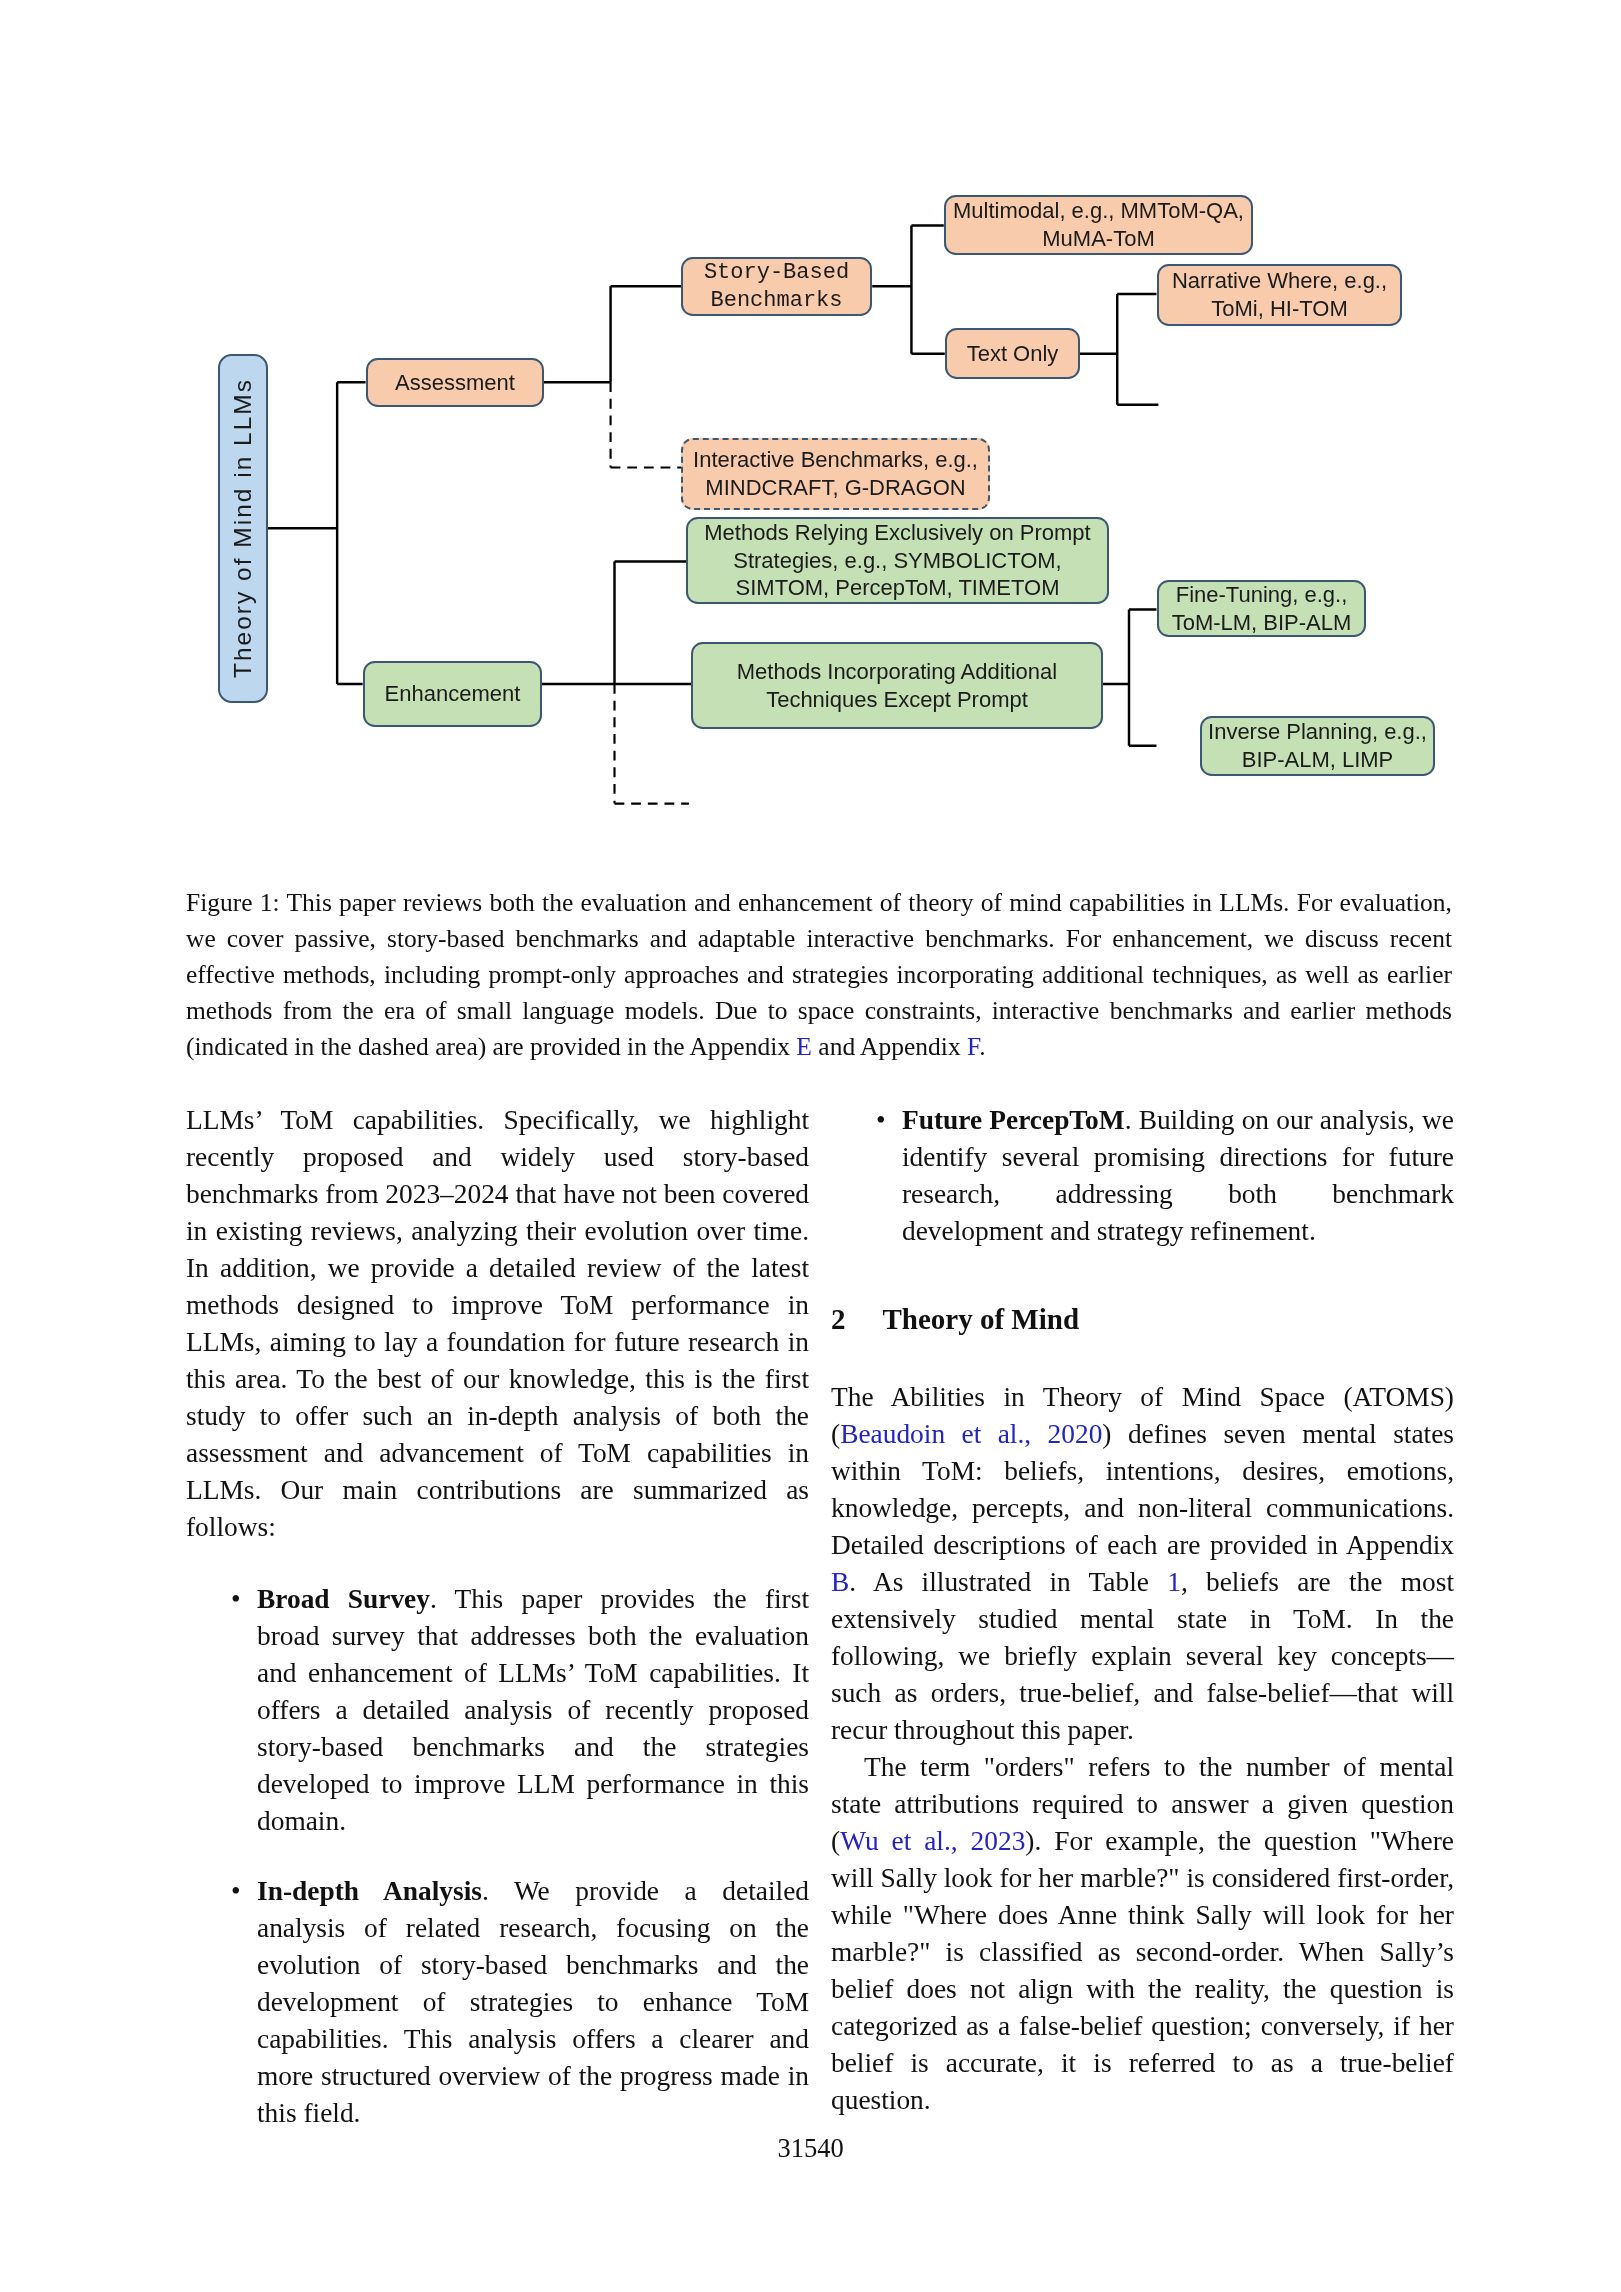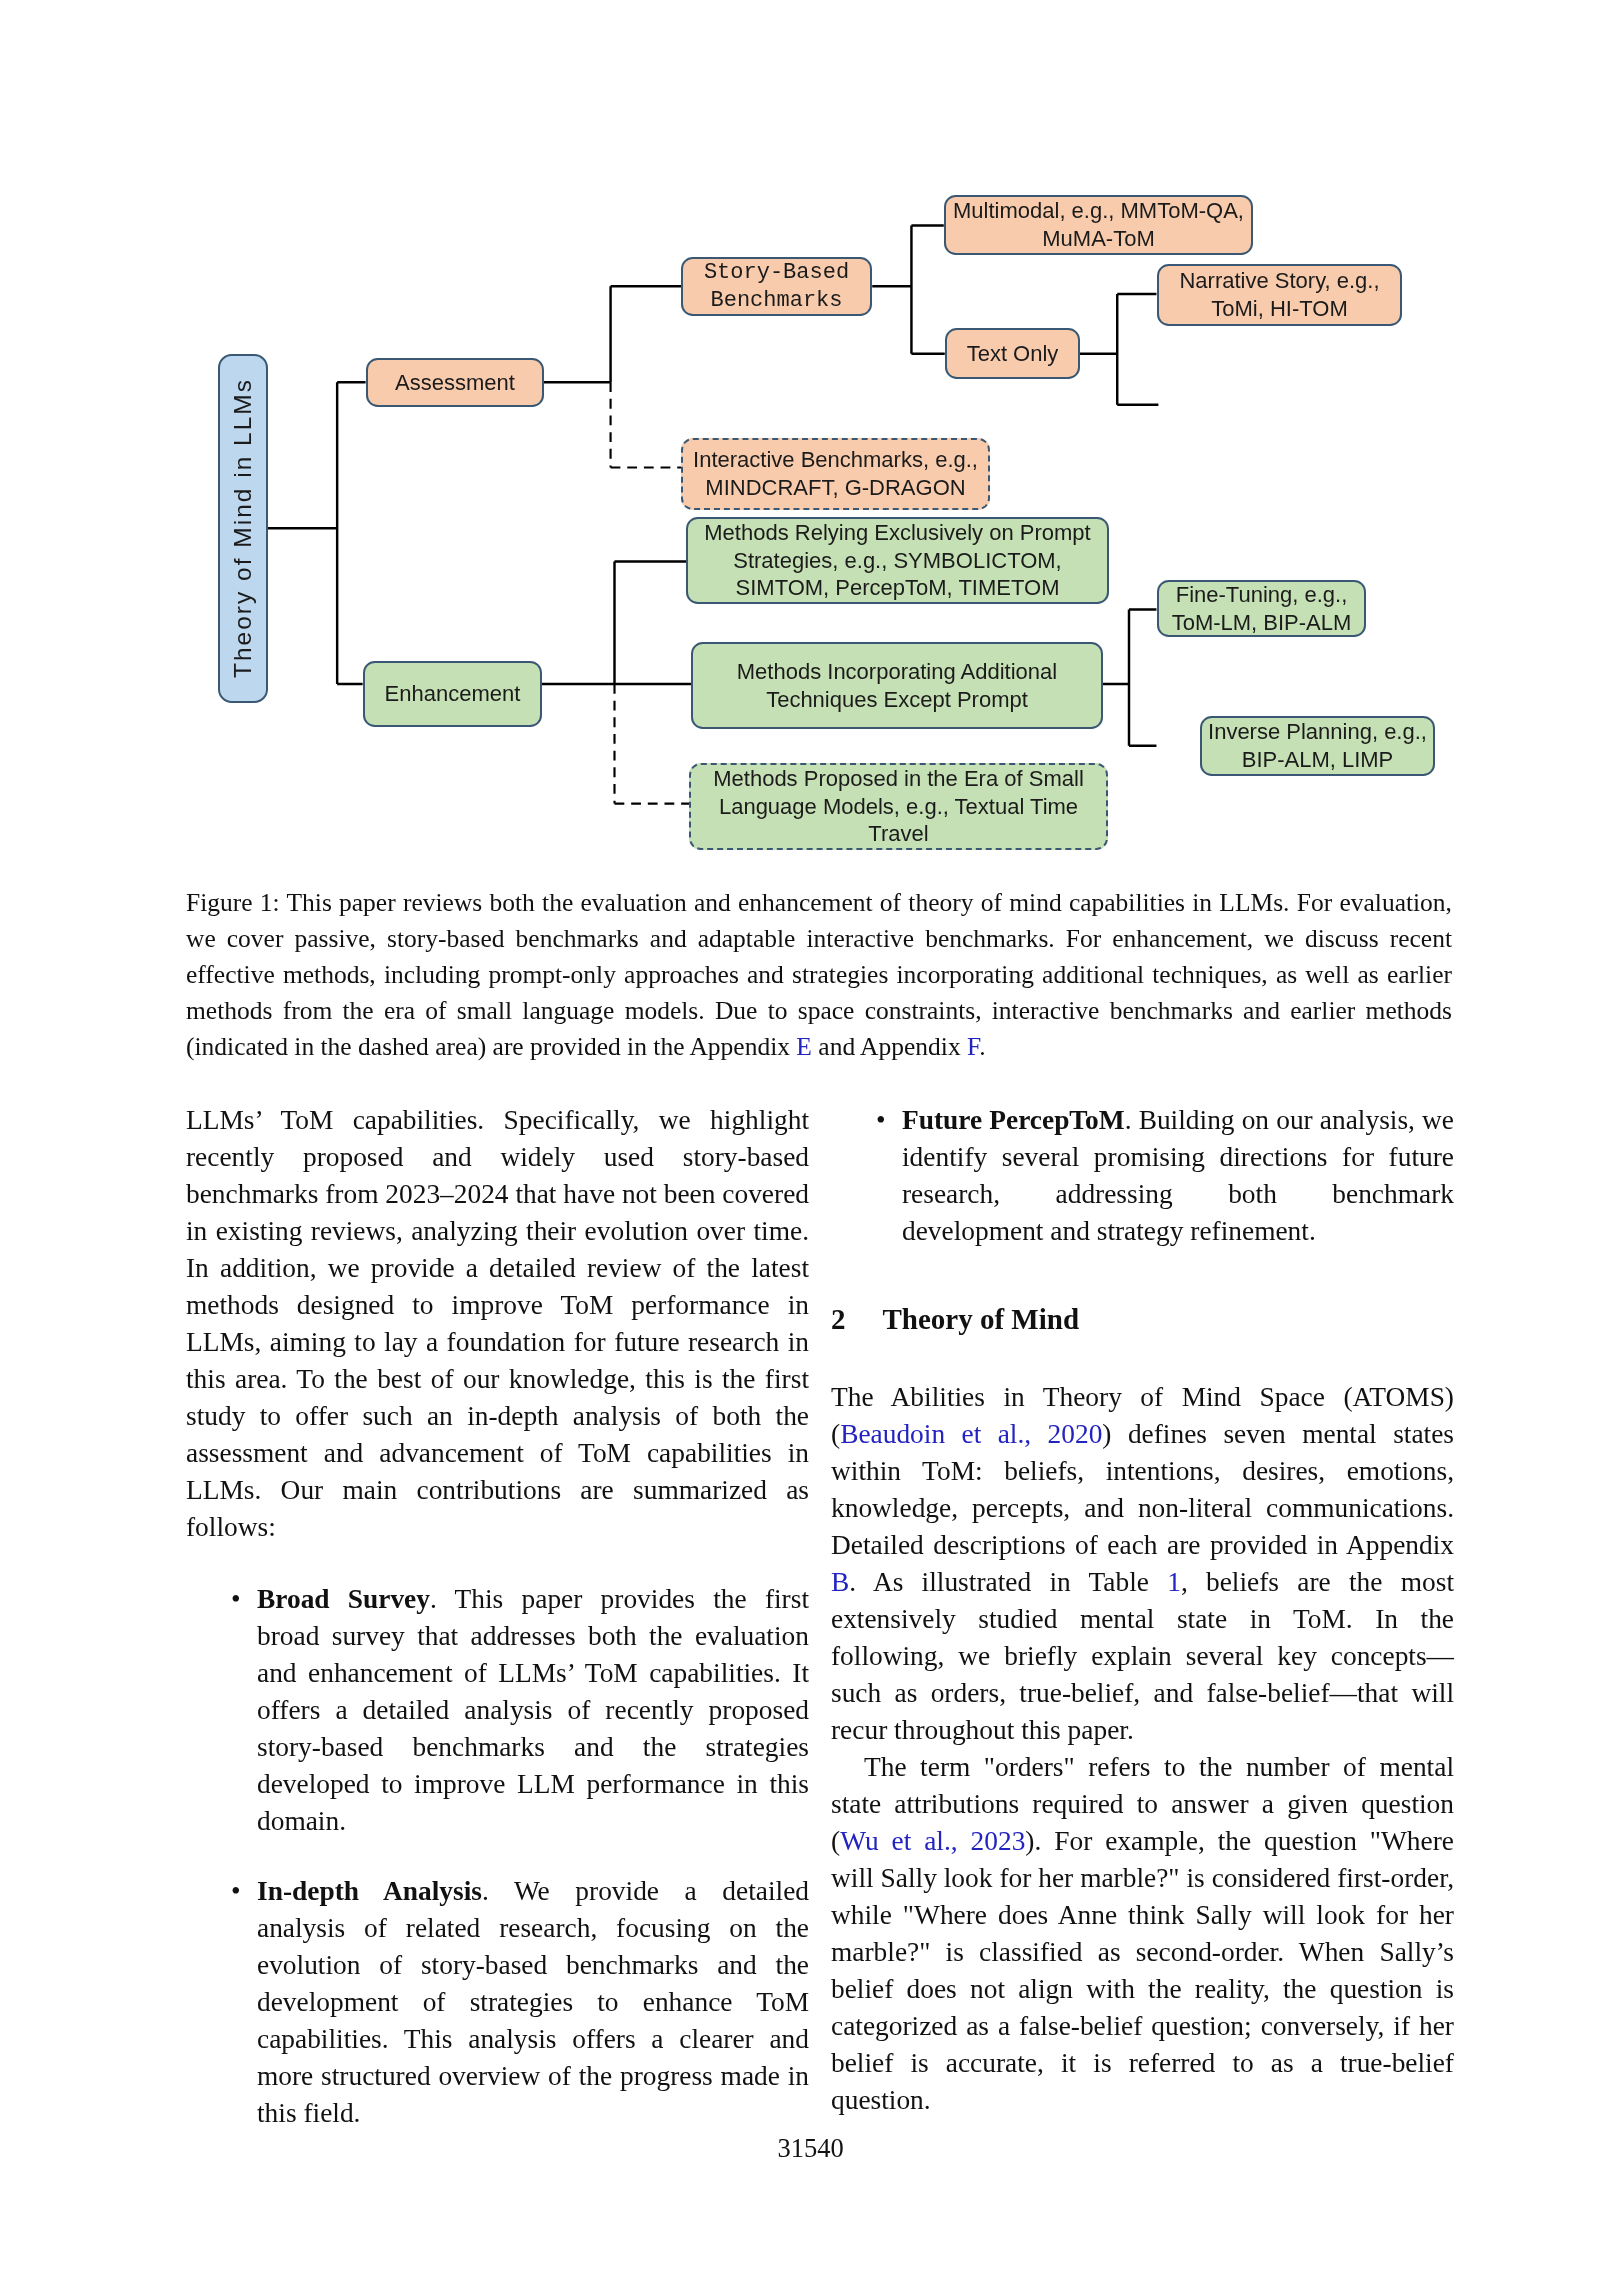--- a/index.html
+++ b/index.html
@@ -88,30 +88,29 @@
     <div class="nb orange" style="left:366px;top:358px;width:178px;height:49px;">Assessment</div>
 
     <div class="nb orange" style="left:681px;top:257px;width:191px;height:59px;font-family:Liberation Mono, monospace;">Story-Based Benchmarks</div>
 
     <div class="nb orange dashed" style="left:681px;top:438px;width:309px;height:72px;">Interactive Benchmarks, e.g., MINDCRAFT, G-DRAGON</div>
 
     <div class="nb orange" style="left:944px;top:195px;width:309px;height:60px;">Multimodal, e.g., MMToM-QA, MuMA-ToM</div>
 
     <div class="nb orange" style="left:945px;top:328px;width:135px;height:51px;">Text Only</div>
 
-    <div class="nb orange" style="left:1157px;top:264px;width:245px;height:62px;">Narrative Story, e.g., ToMi, HI-TOM</div>
+    <div class="nb orange" style="left:1157px;top:264px;width:245px;height:62px;">Narrative Where, e.g., ToMi, HI-TOM</div>
 
 
     <div class="nb green" style="left:686px;top:517px;width:423px;height:87px;">Methods Relying Exclusively on Prompt Strategies, e.g., SYMBOLICTOM, SIMTOM, PercepToM, TIMETOM</div>
 
     <div class="nb green" style="left:363px;top:661px;width:179px;height:66px;">Enhancement</div>
 
     <div class="nb green" style="left:691px;top:642px;width:412px;height:87px;">Methods Incorporating Additional Techniques Except Prompt</div>
 
-    <div class="nb green dashed" style="left:689px;top:763px;width:419px;height:87px;">Methods Proposed in the Era of Small Language Models, e.g., Textual Time Travel</div>
 
     <div class="nb green" style="left:1157px;top:580px;width:209px;height:57px;">Fine-Tuning, e.g., ToM-LM, BIP-ALM</div>
 
     <div class="nb green" style="left:1157px;top:716px;width:235px;height:60px;margin-left:43px;">Inverse Planning, e.g., BIP-ALM, LIMP</div>
   </div>
 
   <div id="figure-caption">
     <span>Figure 1: This paper reviews both the evaluation and enhancement of theory of mind capabilities in LLMs. For evaluation, we cover passive, story-based benchmarks and adaptable interactive benchmarks. For enhancement, we discuss recent effective methods, including prompt-only approaches and strategies incorporating additional techniques, as well as earlier methods from the era of small language models. Due to space constraints, interactive benchmarks and earlier methods (indicated in the dashed area) are provided in the Appendix </span><span class="link">E</span><span> and Appendix </span><span class="link">F</span><span>.</span>
   </div>
 

